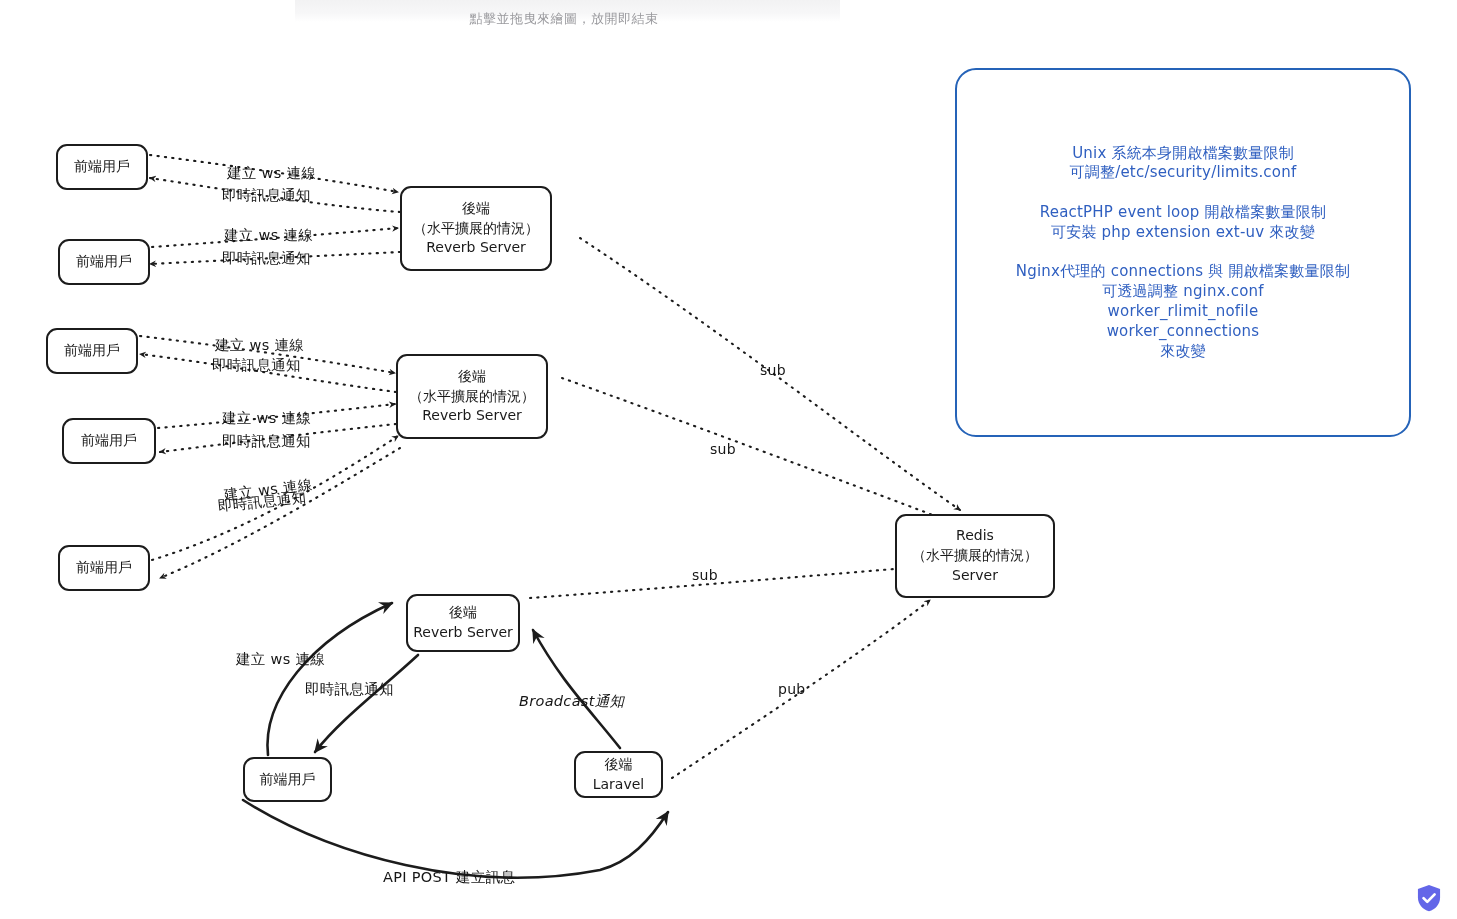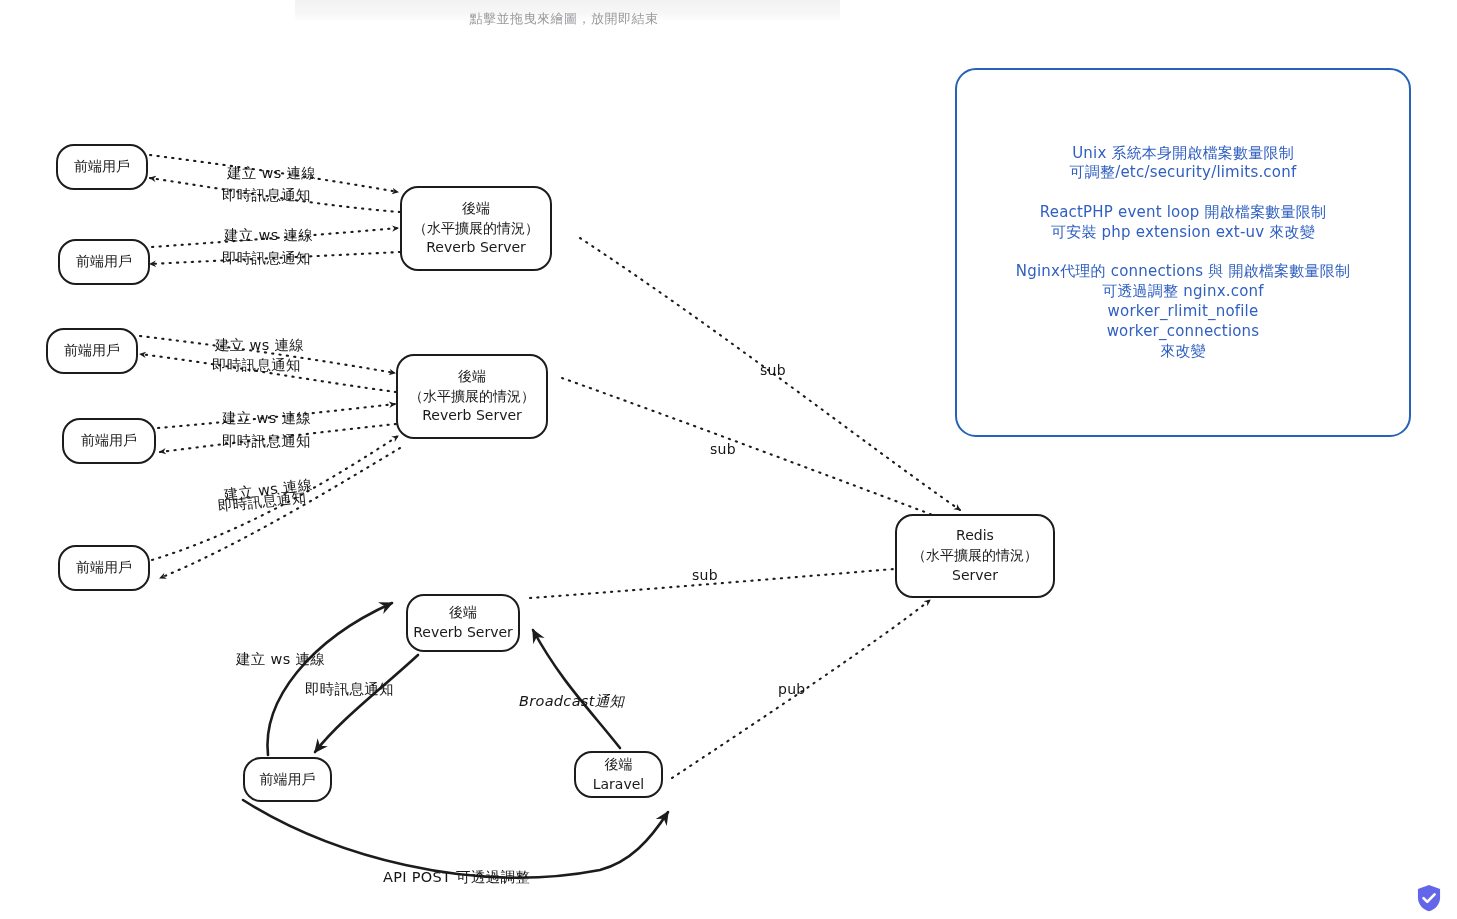--- a/index.html
+++ b/index.html
@@ -18,21 +18,21 @@
   #hint{
     position:absolute;left:0;top:10px;width:1128px;
     text-align:center;
     font-size:13px;color:#9a9a9e;letter-spacing:.5px;
     font-family:"DejaVu Sans","Liberation Sans",sans-serif;
   }
   svg#canvas{position:absolute;left:0;top:0;width:1457px;height:919px;}
   .nodebox{
     position:absolute;
     border:2.5px solid #1c1c1c;
-    border-radius:18px;
+    border-radius:11px;
     background:#fff;
     box-sizing:border-box;
     display:flex;flex-direction:column;
     align-items:center;justify-content:center;
     color:#1a1a1a;
     font-family:"DejaVu Sans","Liberation Sans",sans-serif;
     font-size:14px;
     line-height:1.42;
     text-align:center;
     white-space:nowrap;
@@ -193,21 +193,21 @@
   <div class="elabel" style="left:218px;top:497px;transform:rotate(-6deg);transform-origin:left center;">即時訊息通知</div>
 
   <div class="elabel small" style="left:760px;top:362px;">sub</div>
   <div class="elabel small" style="left:710px;top:441px;">sub</div>
   <div class="elabel small" style="left:692px;top:567px;">sub</div>
   <div class="elabel small" style="left:778px;top:681px;">pub</div>
 
   <div class="elabel" style="left:236px;top:650px;">建立 ws 連線</div>
   <div class="elabel" style="left:305px;top:680px;">即時訊息通知</div>
   <div class="elabel" style="left:519px;top:692px;font-style:italic;">Broadcast通知</div>
-  <div class="elabel" style="left:383px;top:868px;">API POST 可透過調整</div>
+  <div class="elabel" style="left:383px;top:868px;">API POST 建立訊息</div>
 
   <div id="infobox">
     <div id="infotext">Unix 系統本身開啟檔案數量限制
 可調整/etc/security/limits.conf
 
 ReactPHP event loop 開啟檔案數量限制
 可安裝 php extension ext-uv 來改變
 
 Nginx代理的 connections 與 開啟檔案數量限制
 可透過調整 nginx.conf

